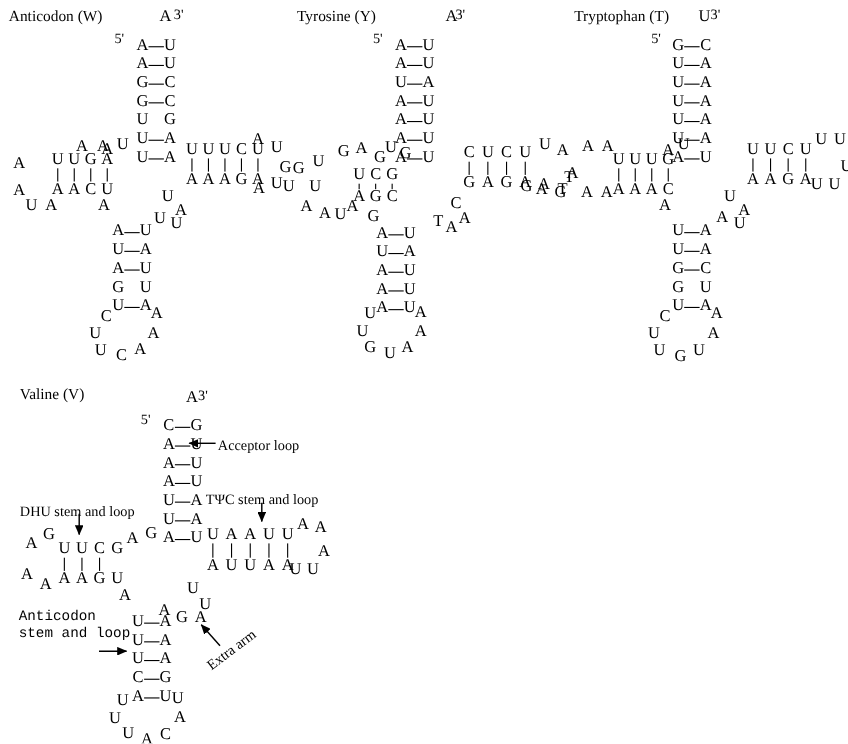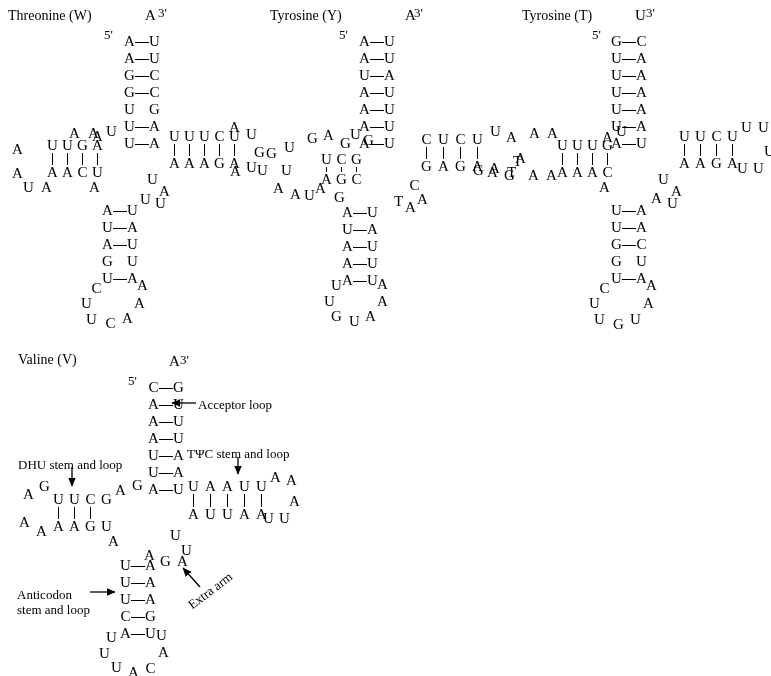--- a/index.html
+++ b/index.html
@@ -95,21 +95,21 @@
     <g id="arrow-group">
         <line x1="196" y1="403" x2="172" y2="403" stroke="#000" stroke-width="1.3" marker-end="url(#arrowhead)"></line>
         <line x1="238" y1="457" x2="238" y2="474" stroke="#000" stroke-width="1.3" marker-end="url(#arrowhead)"></line>
         <line x1="72" y1="467" x2="72" y2="486" stroke="#000" stroke-width="1.3" marker-end="url(#arrowhead)"></line>
         <line x1="90" y1="592" x2="115" y2="592" stroke="#000" stroke-width="1.3" marker-end="url(#arrowhead)"></line>
         <line x1="200" y1="587" x2="183" y2="568" stroke="#000" stroke-width="1.3" marker-end="url(#arrowhead)"></line>
       </g>
   </svg>
   <div id="panels-host">
       <div class="panel" style="left: 0px; top: 0px; width: 771px; height: 676px;">
-        <div class="panel-title" style="left: 8px; top: 8px;">Threonine (W)</div>
+        <div class="panel-title" style="left: 8px; top: 8px;">Anticodon (W)</div>
         <div class="prime" style="left: 104px; top: 28px;">5'</div>
         <div class="prime-sup" style="left: 158px; top: 6px;">3'</div>
         <div class="nt" style="left: 144px; top: 8px;">A</div>
         <div class="nt" style="left: 123px; top: 34px;">A</div>
         <div class="nt" style="left: 148px; top: 34px;">U</div>
         <div class="hbond" style="left: 135px; top: 42px; width: 14px;"></div>
         <div class="nt" style="left: 123px; top: 51px;">A</div>
         <div class="nt" style="left: 148px; top: 51px;">U</div>
         <div class="hbond" style="left: 135px; top: 59px; width: 14px;"></div>
         <div class="nt" style="left: 123px; top: 68px;">G</div>
@@ -283,21 +283,21 @@
         <div class="hbond" style="left: 353px; top: 281px; width: 14px;"></div>
         <div class="nt" style="left: 330px; top: 278px;">U</div>
         <div class="nt" style="left: 323px; top: 294px;">U</div>
         <div class="nt" style="left: 330px; top: 309px;">G</div>
         <div class="nt" style="left: 348px; top: 314px;">U</div>
         <div class="nt" style="left: 364px; top: 309px;">A</div>
         <div class="nt" style="left: 376px; top: 294px;">A</div>
         <div class="nt" style="left: 376px; top: 277px;">A</div>
       </div>
       <div class="panel" style="left: 0px; top: 0px; width: 771px; height: 676px;">
-        <div class="panel-title" style="left: 522px; top: 8px;">Tyrosine (T)</div>
+        <div class="panel-title" style="left: 522px; top: 8px;">Tryptophan (T)</div>
         <div class="prime" style="left: 592px; top: 28px;">5'</div>
         <div class="prime-sup" style="left: 646px; top: 6px;">3'</div>
         <div class="nt" style="left: 634px; top: 8px;">U</div>
         <div class="nt" style="left: 610px; top: 34px;">G</div>
         <div class="nt" style="left: 635px; top: 34px;">C</div>
         <div class="hbond" style="left: 622px; top: 42px; width: 14px;"></div>
         <div class="nt" style="left: 610px; top: 51px;">U</div>
         <div class="nt" style="left: 635px; top: 51px;">A</div>
         <div class="hbond" style="left: 622px; top: 59px; width: 14px;"></div>
         <div class="nt" style="left: 610px; top: 68px;">U</div>
@@ -465,18 +465,18 @@
         <div class="nt" style="left: 105px; top: 630px;">U</div>
         <div class="nt" style="left: 98px; top: 646px;">U</div>
         <div class="nt" style="left: 110px; top: 660px;">U</div>
         <div class="nt" style="left: 127px; top: 665px;">A</div>
         <div class="nt" style="left: 144px; top: 661px;">C</div>
         <div class="nt" style="left: 157px; top: 645px;">A</div>
         <div class="nt" style="left: 155px; top: 628px;">U</div>
         <div class="annot" style="left: 198px; top: 397px;">Acceptor loop</div>
         <div class="annot" style="left: 187px; top: 446px;">TΨC stem and loop</div>
         <div class="annot" style="left: 18px; top: 457px;">DHU stem and loop</div>
-        <div class="annot" style="left: 17px; top: 587px;">Anticodon
+        <div class="annot" style="left: 17px; top: 553px; font-family: Liberation Mono, monospace;">Anticodon
 stem and loop</div>
         <div class="annot rot" style="left: 185px; top: 600px;">Extra arm</div>
       </div>
     </div>
 </div>
 
 </body></html>

